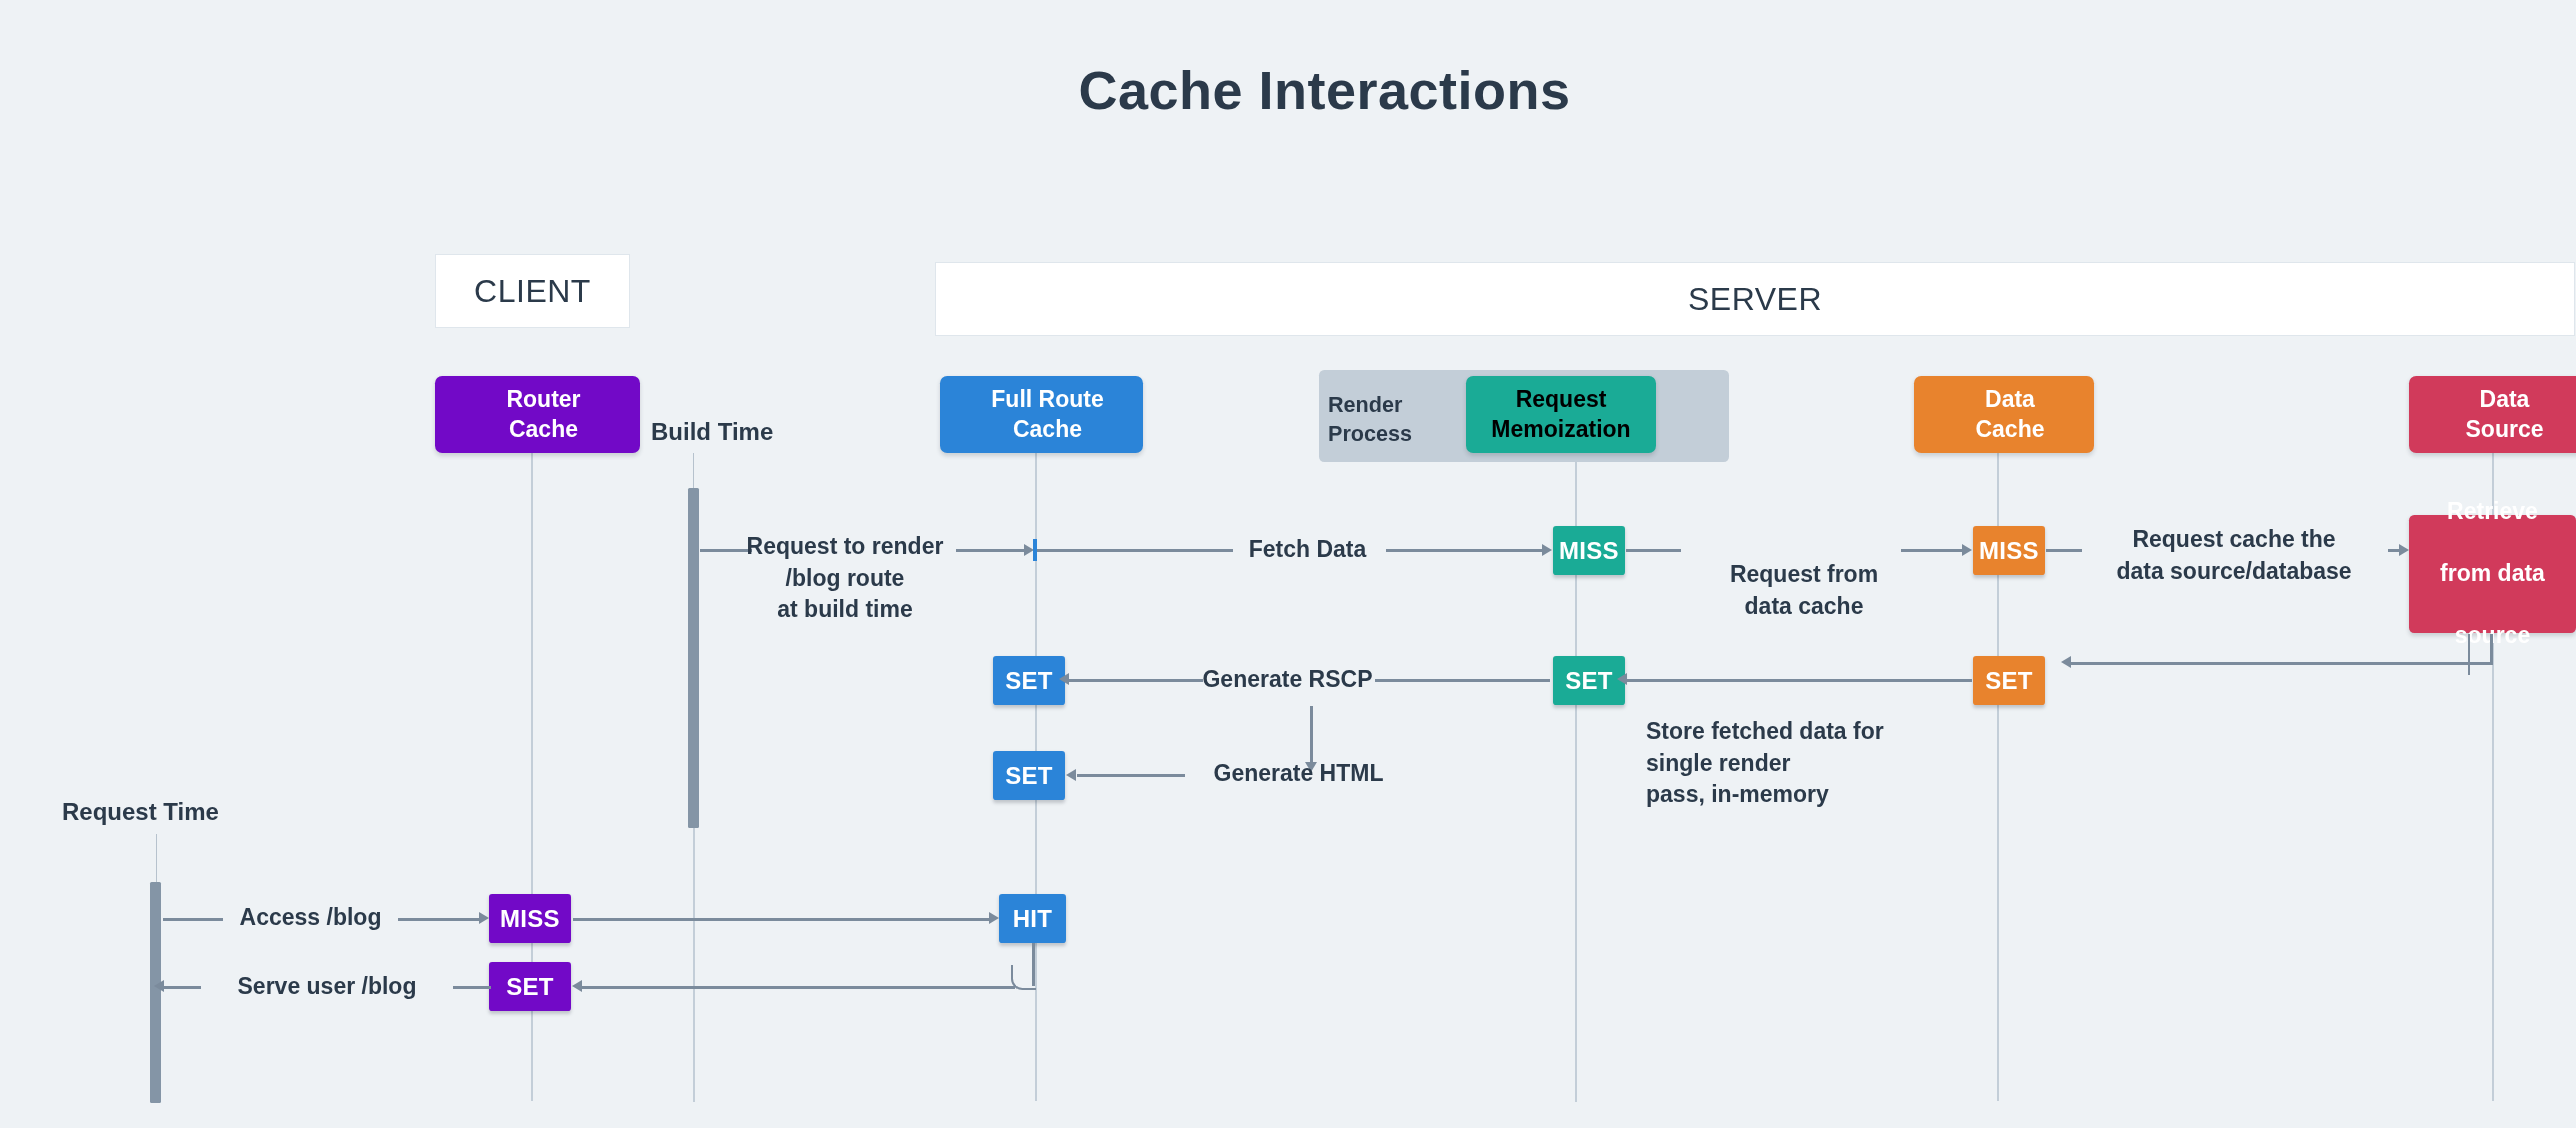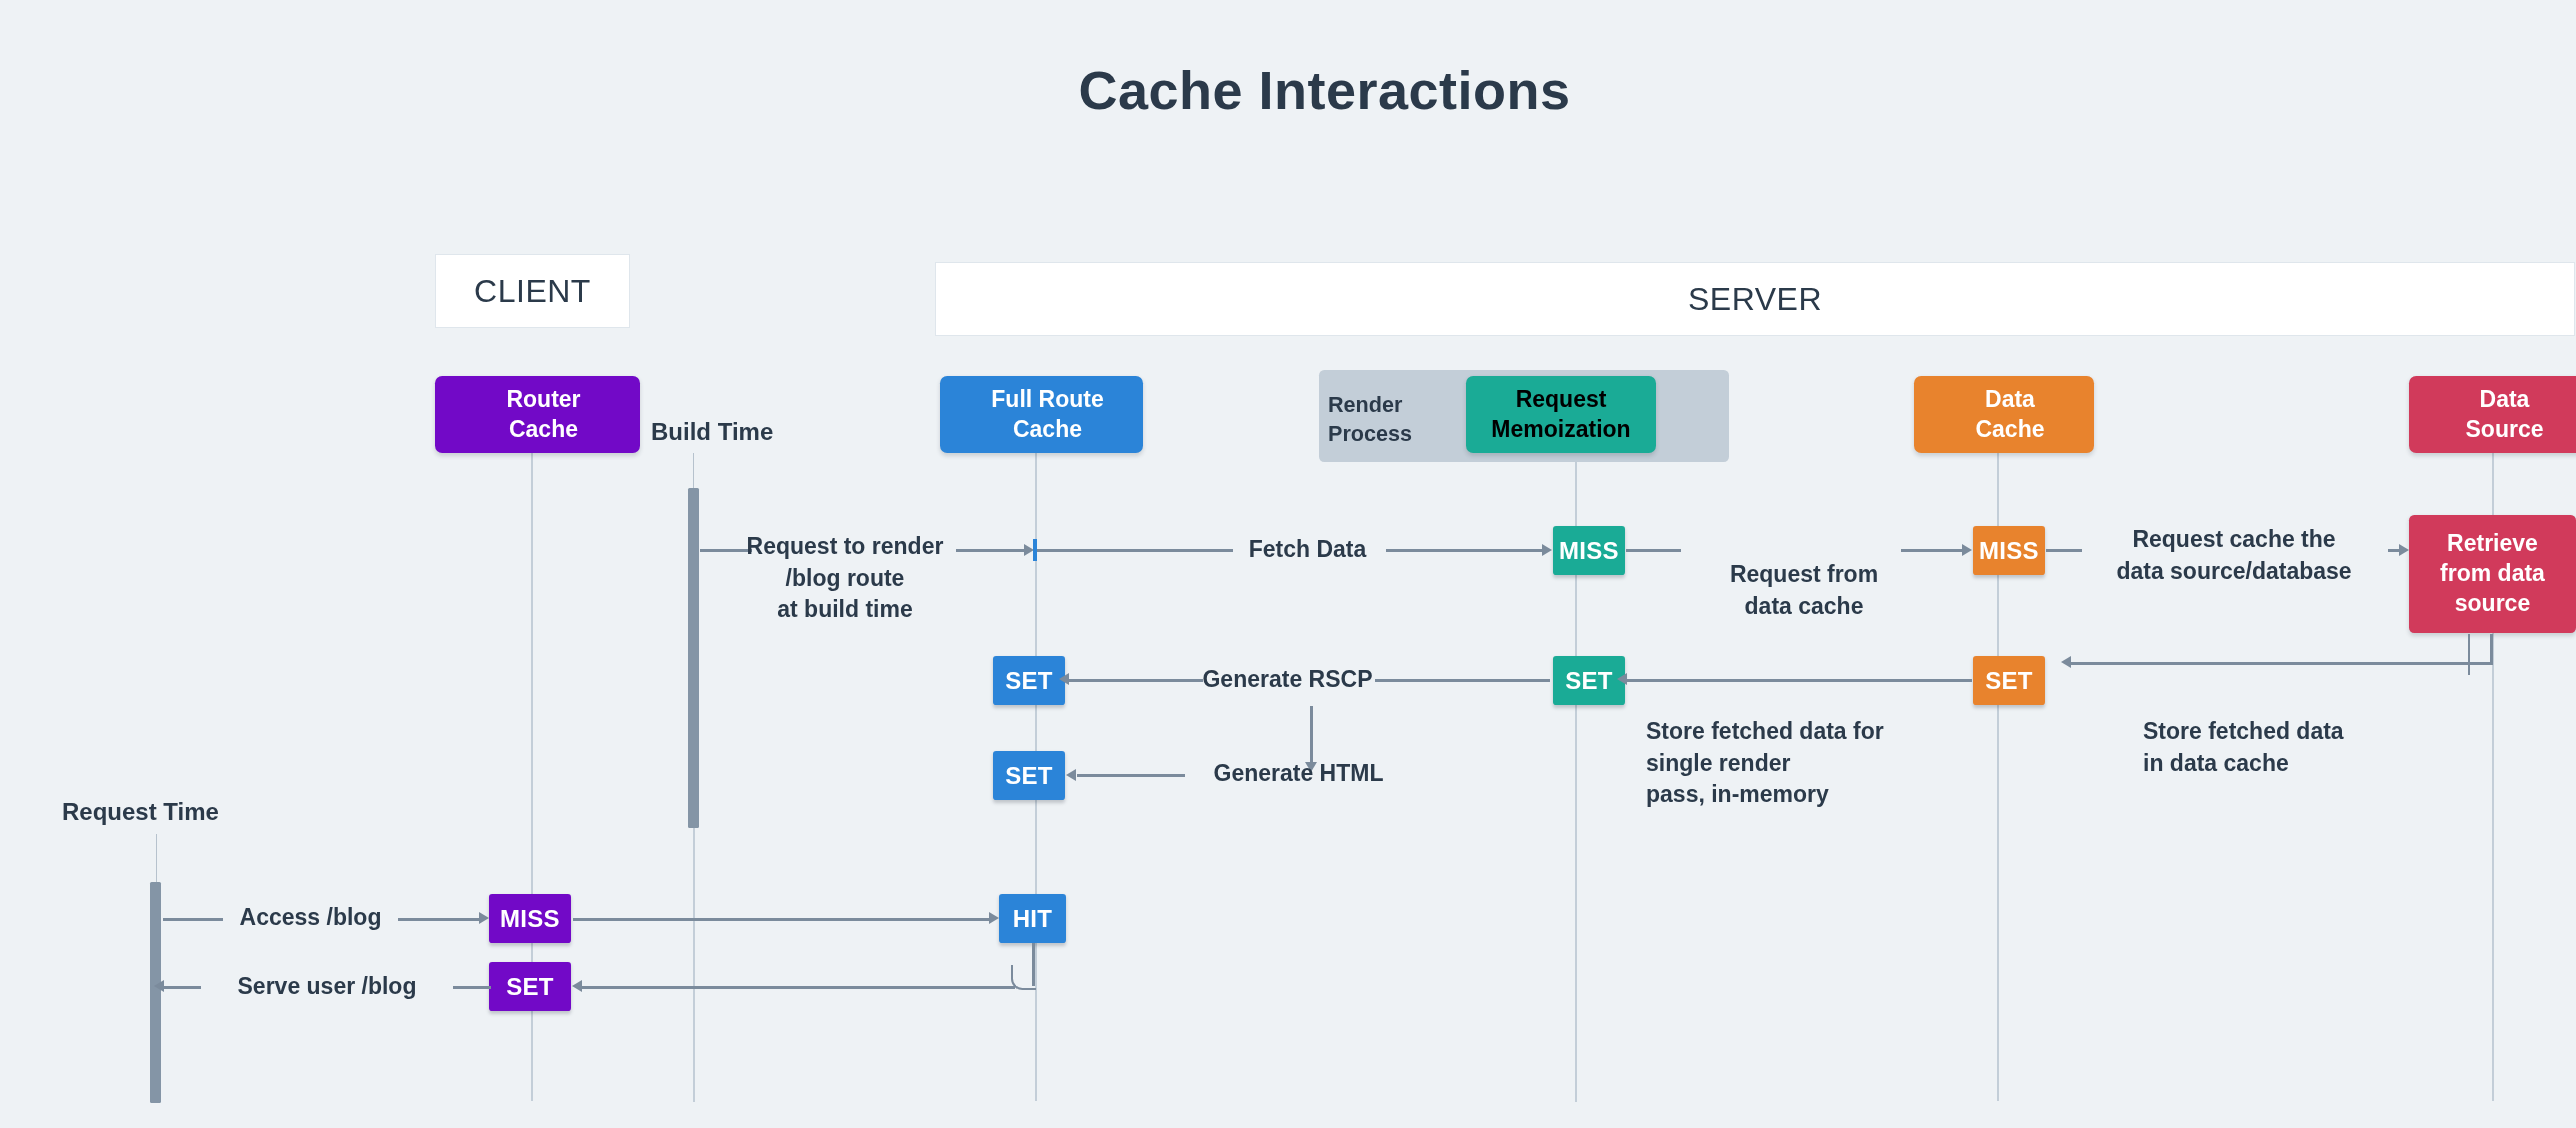--- a/index.html
+++ b/index.html
@@ -61,20 +61,21 @@
     box-shadow:0 2.6px 4.6px rgba(30,40,55,.17);
   }
 
   
   #p-retrieve{
     position:absolute;left:2409px;top:515px;width:167px;height:118px;
     background:#d13a5b;border-radius:5.2px;
     display:flex;flex-direction:column;align-items:center;justify-content:center;
     color:#fff;font-size:23px;font-weight:bold;line-height:1.30;text-align:center;
     box-shadow:0 2.6px 4.6px rgba(30,40,55,.17);
+    gap:32px;
   }
 
   
   .chip{
     position:absolute;border-radius:3.1px;
     display:flex;align-items:center;justify-content:center;
     color:#fff;font-size:24px;font-weight:bold;letter-spacing:0.3px;
     box-shadow:0 2.1px 3.6px rgba(30,40,55,.22);
   }
   .c-purple{background:#7209c7;}
@@ -231,24 +232,20 @@
   <div class="hline" style="left:1200px;top:679px;width:350px;"></div>
   <div class="mlabel" style="left:1200px;top:664px;width:175px;background:#eef2f5;">Generate RSCP</div>
   <div class="hline" style="left:1069px;top:679px;width:134px;"></div>
   <div class="arrow-l" style="left:1059px;top:673px;"></div>
 
   <div class="mlabel left" style="left:1646px;top:716px;width:314px;">
     <div>Store fetched data for</div>
     <div>single render</div>
     <div>pass, in-memory</div>
   </div>
-  <div class="mlabel left" style="left:2143px;top:716px;width:289px;">
-    <div>Store fetched data</div>
-    <div>in data cache</div>
-  </div>
 
   <div class="vline" style="left:1310px;top:706px;height:59px;"></div>
   <div class="arrow-d" style="left:1305px;top:762px;"></div>
   <div class="chip c-blue" style="left:993px;top:751px;width:72px;height:49px;">SET</div>
   <div class="hline" style="left:1077px;top:774px;width:108px;"></div>
   <div class="arrow-l" style="left:1066px;top:769px;"></div>
   <div class="mlabel" style="left:1185px;top:758px;width:227px;">Generate HTML</div>
 
   <div class="phase" style="left:62px;top:798px;">Request Time</div>
   <div class="tickline" style="left:156px;top:834px;height:48px;"></div>

